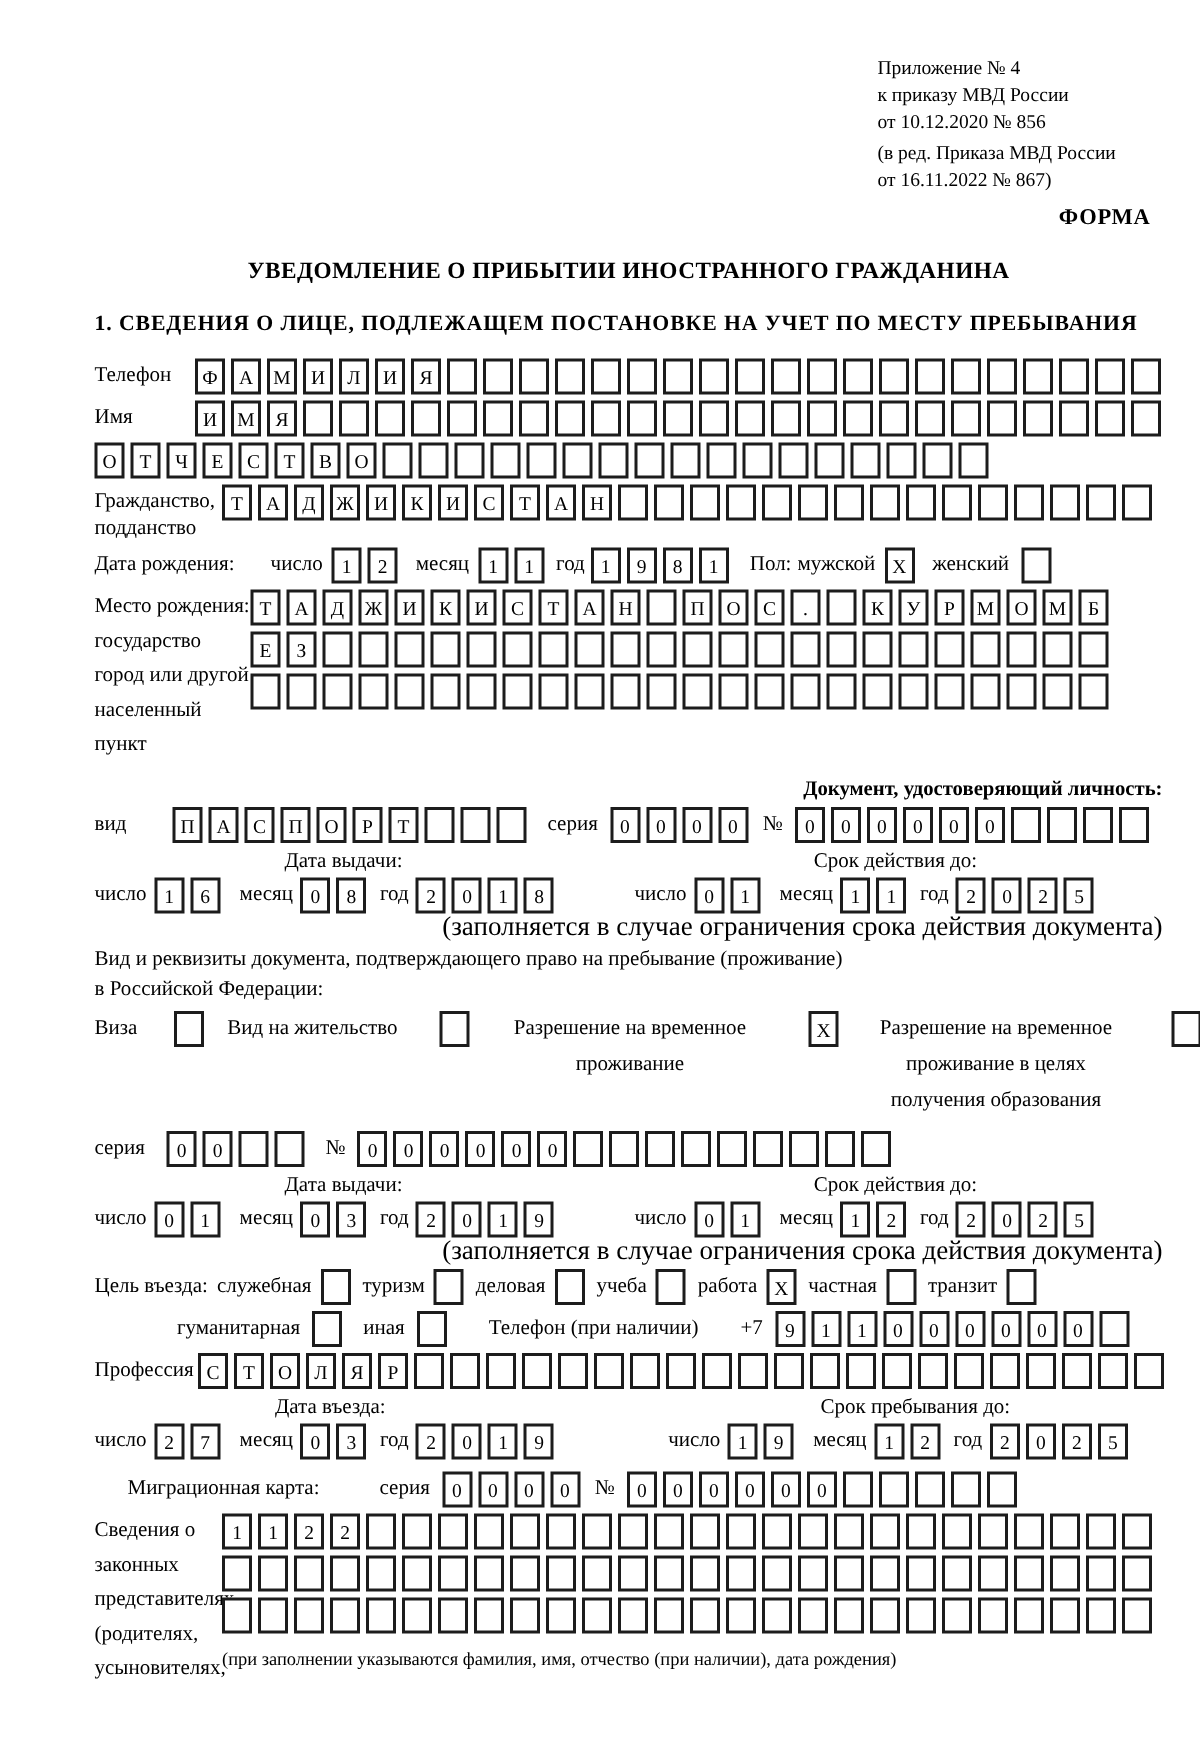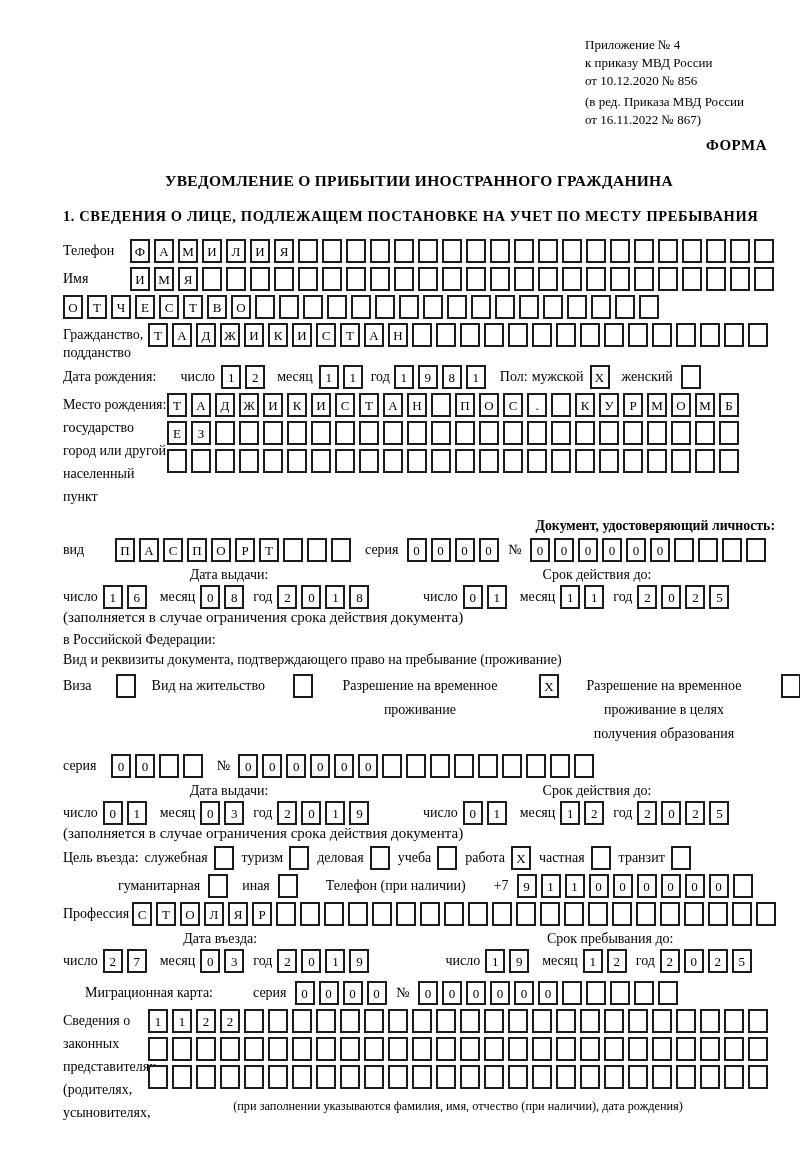--- a/index.html
+++ b/index.html
@@ -47,31 +47,31 @@
   .ml40 { margin-left: 40px; }
 
   .docheading { text-align: right; font-weight: bold; font-size: 13.8px; margin: 2px 0 4px 0; }
 
   
   .daterow { display: flex; margin-bottom: 0; }
   .datecol { width: 332px; }
   .datecol + .datecol { margin-left: 28px; width: 348px; }
   .datelabel { text-align: center; font-size: 14px; line-height: 17px; }
   .dateline { display: flex; align-items: center; gap: 5px; margin-top: 2px; }
-  .note { font-size: 15px; text-align: left; line-height: 15px; margin: 1px 0 5px 0; }
+  .note { font-size: 18px; text-align: right; line-height: 15px; margin: 1px 0 5px 0; }
 
   .intro { line-height: 20px; }
   .opts { margin-top: 4px; margin-bottom: 8px; }
   .opt { display: flex; align-items: flex-start; flex: none; gap: 20px; }
   .optlabel { line-height: 24px; flex: none; }
   .optlabel.w2 { width: 182px; text-align: center; line-height: 24px; }
   .optlabel.w3 { width: 178px; text-align: center; line-height: 24px; }
   .opt .cellrow { margin-left: 8px; margin-top: 0; }
 
-  .repnote { font-size: 12.3px; text-align: center; margin-top: 10px; }
+  .repnote { font-size: 12.3px; text-align: left; margin-top: 10px; }
 </style>
 </head>
 <body>
 
 <div class="page">
 
   <div class="hdr">
     <div>Приложение № 4</div>
     <div>к приказу МВД России</div>
     <div>от 10.12.2020 № 856</div>
@@ -413,22 +413,22 @@
             <span class="cell">2</span>
             <span class="cell">0</span>
             <span class="cell">2</span>
             <span class="cell">5</span>
           </span>
       </div>
     </div>
   </div>
   <div class="note">(заполняется в случае ограничения срока действия документа)</div>
 
+  <div class="intro">Вид и реквизиты документа, подтверждающего право на пребывание (проживание)</div>
   <div class="intro">в Российской Федерации:</div>
-  <div class="intro">Вид и реквизиты документа, подтверждающего право на пребывание (проживание)</div>
 
   <div class="row top opts">
     <div class="opt">
       <span class="optlabel">Виза</span>
       <span class="cellrow" style="margin-left:4px;">
           <span class="cell"></span>
         </span>
     </div>
     <div class="opt ml16">
       <span class="optlabel">Вид на жительство</span>

